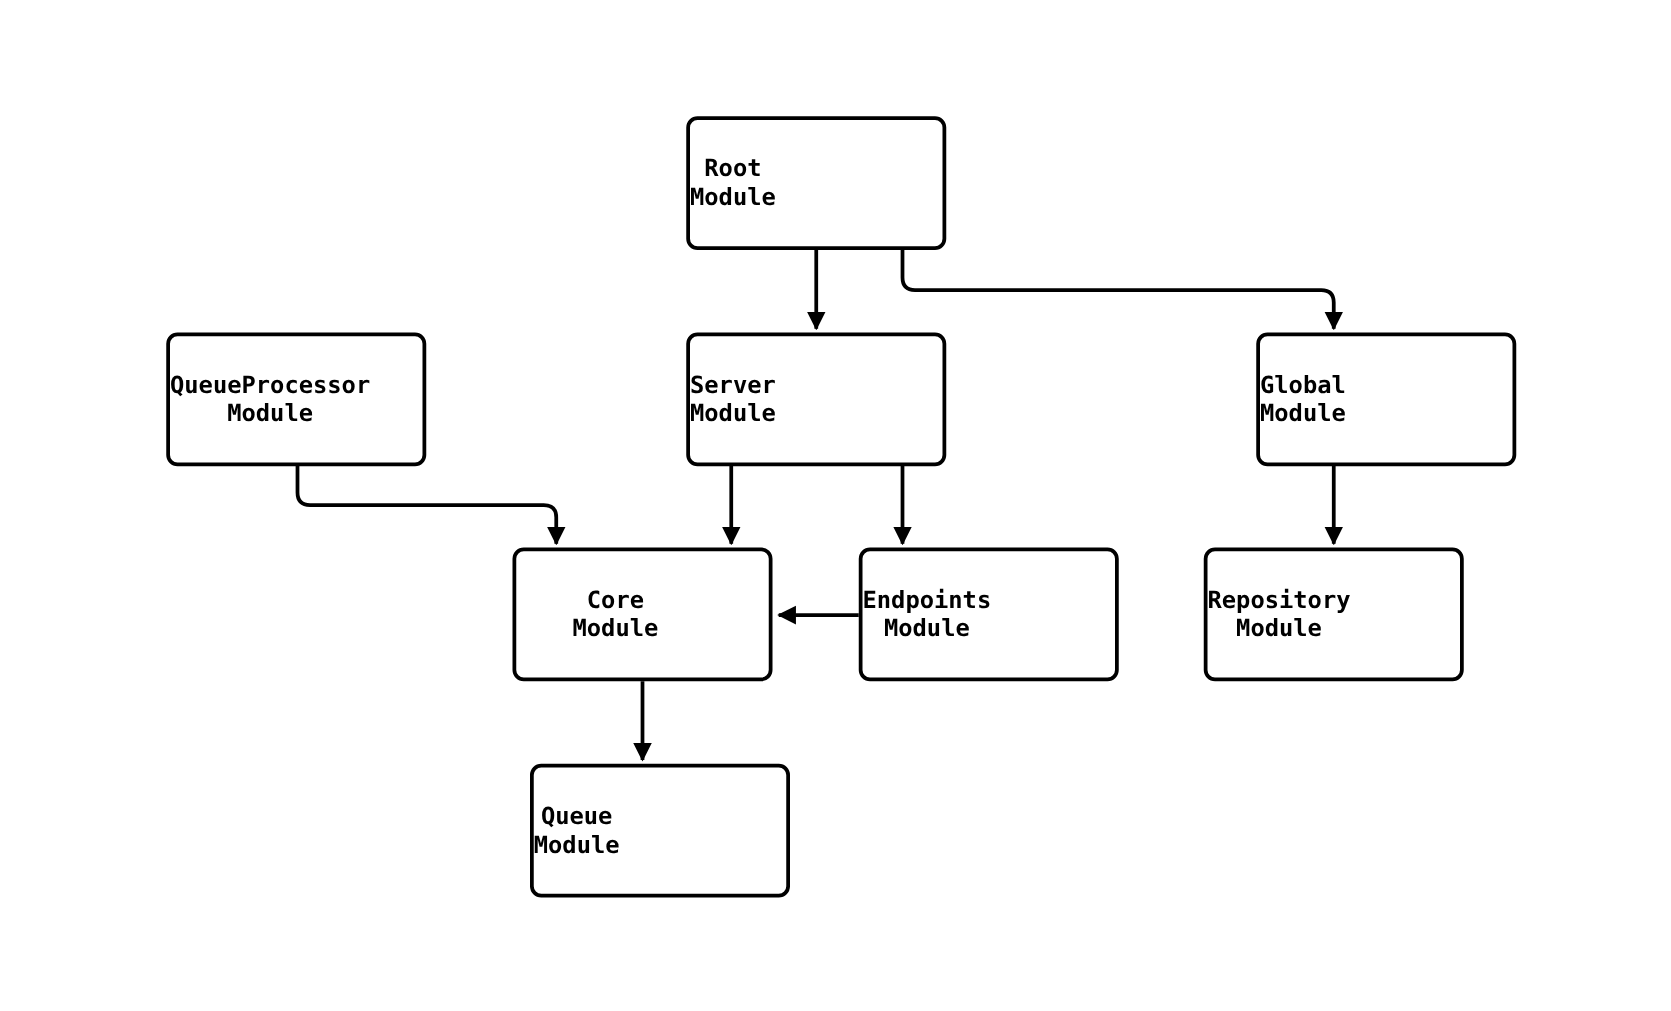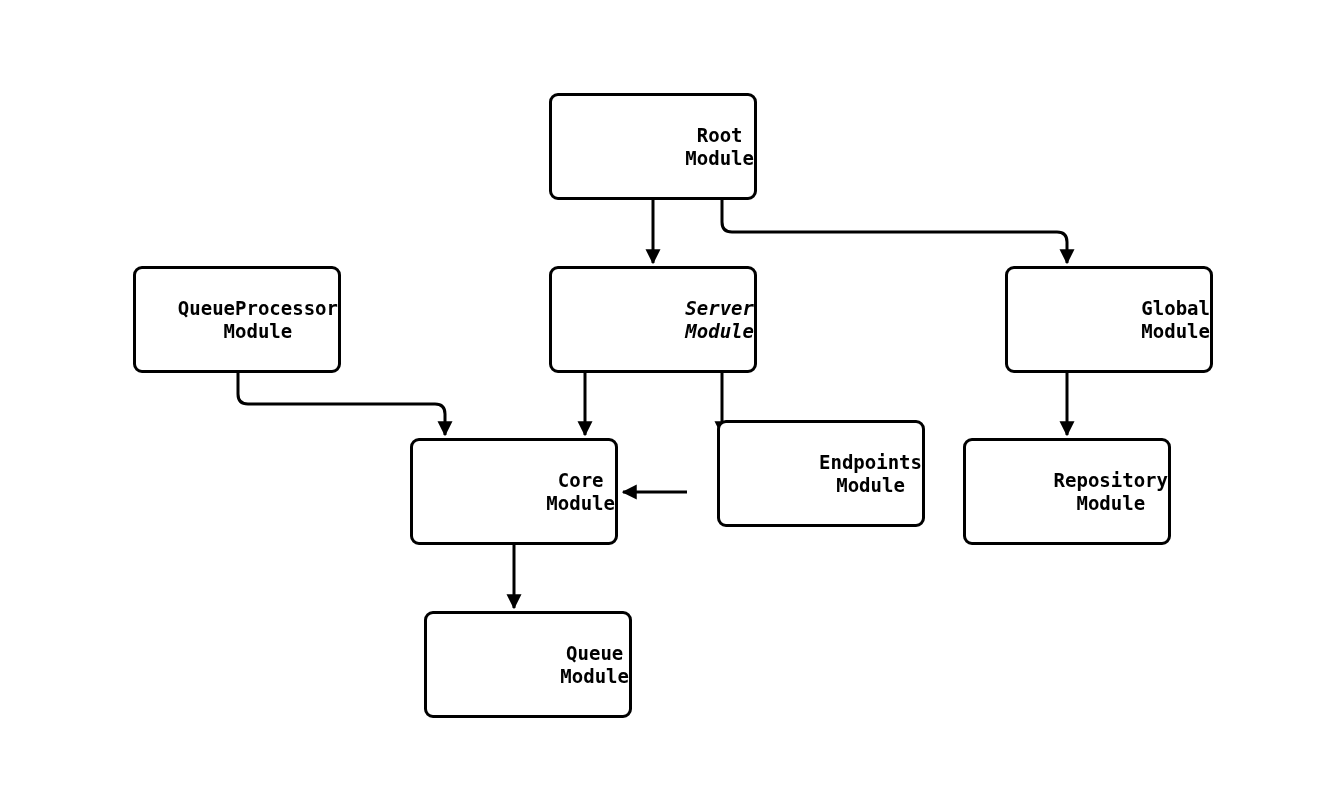--- a/index.html
+++ b/index.html
@@ -30,38 +30,38 @@
   .node {
     position: absolute;
     width: 208px;
     height: 107px;
     box-sizing: border-box;
     background: #ffffff;
     border: 3px solid #000000;
     border-radius: 9px;
     display: flex;
     align-items: center;
-    justify-content: flex-end;
+    justify-content: flex-start;
   }
   .node-label {
     white-space: pre-line;
     text-align: center;
     font-family: "DejaVu Sans Mono", monospace;
     font-weight: bold;
     font-size: 19px;
     line-height: 23px;
     color: #000000;
   }
   
   .pos-root          { left: 549px;  top: 93px;  }
   .pos-queueprocessor{ left: 133px;  top: 266px; }
-  .pos-server        { left: 549px;  top: 266px; font-style: italic; }
+  .pos-server        { left: 549px;  top: 266px; }
   .pos-global        { left: 963px;  top: 266px; margin-left: 42px; }
   .pos-core          { left: 410px;  top: 438px; padding-left: 45px; }
-  .pos-endpoints     { left: 687px;  top: 420px; margin-left: 30px; }
+  .pos-endpoints     { left: 687px;  top: 438px; }
   .pos-repository    { left: 963px;  top: 438px; }
   .pos-queue         { left: 424px;  top: 611px; }
 </style>
 </head>
 <body>
 
 <div class="canvas">
 
   <svg class="edge-layer" width="1337" height="809" viewBox="0 0 1337 809" xmlns="http://www.w3.org/2000/svg">
     <defs>

